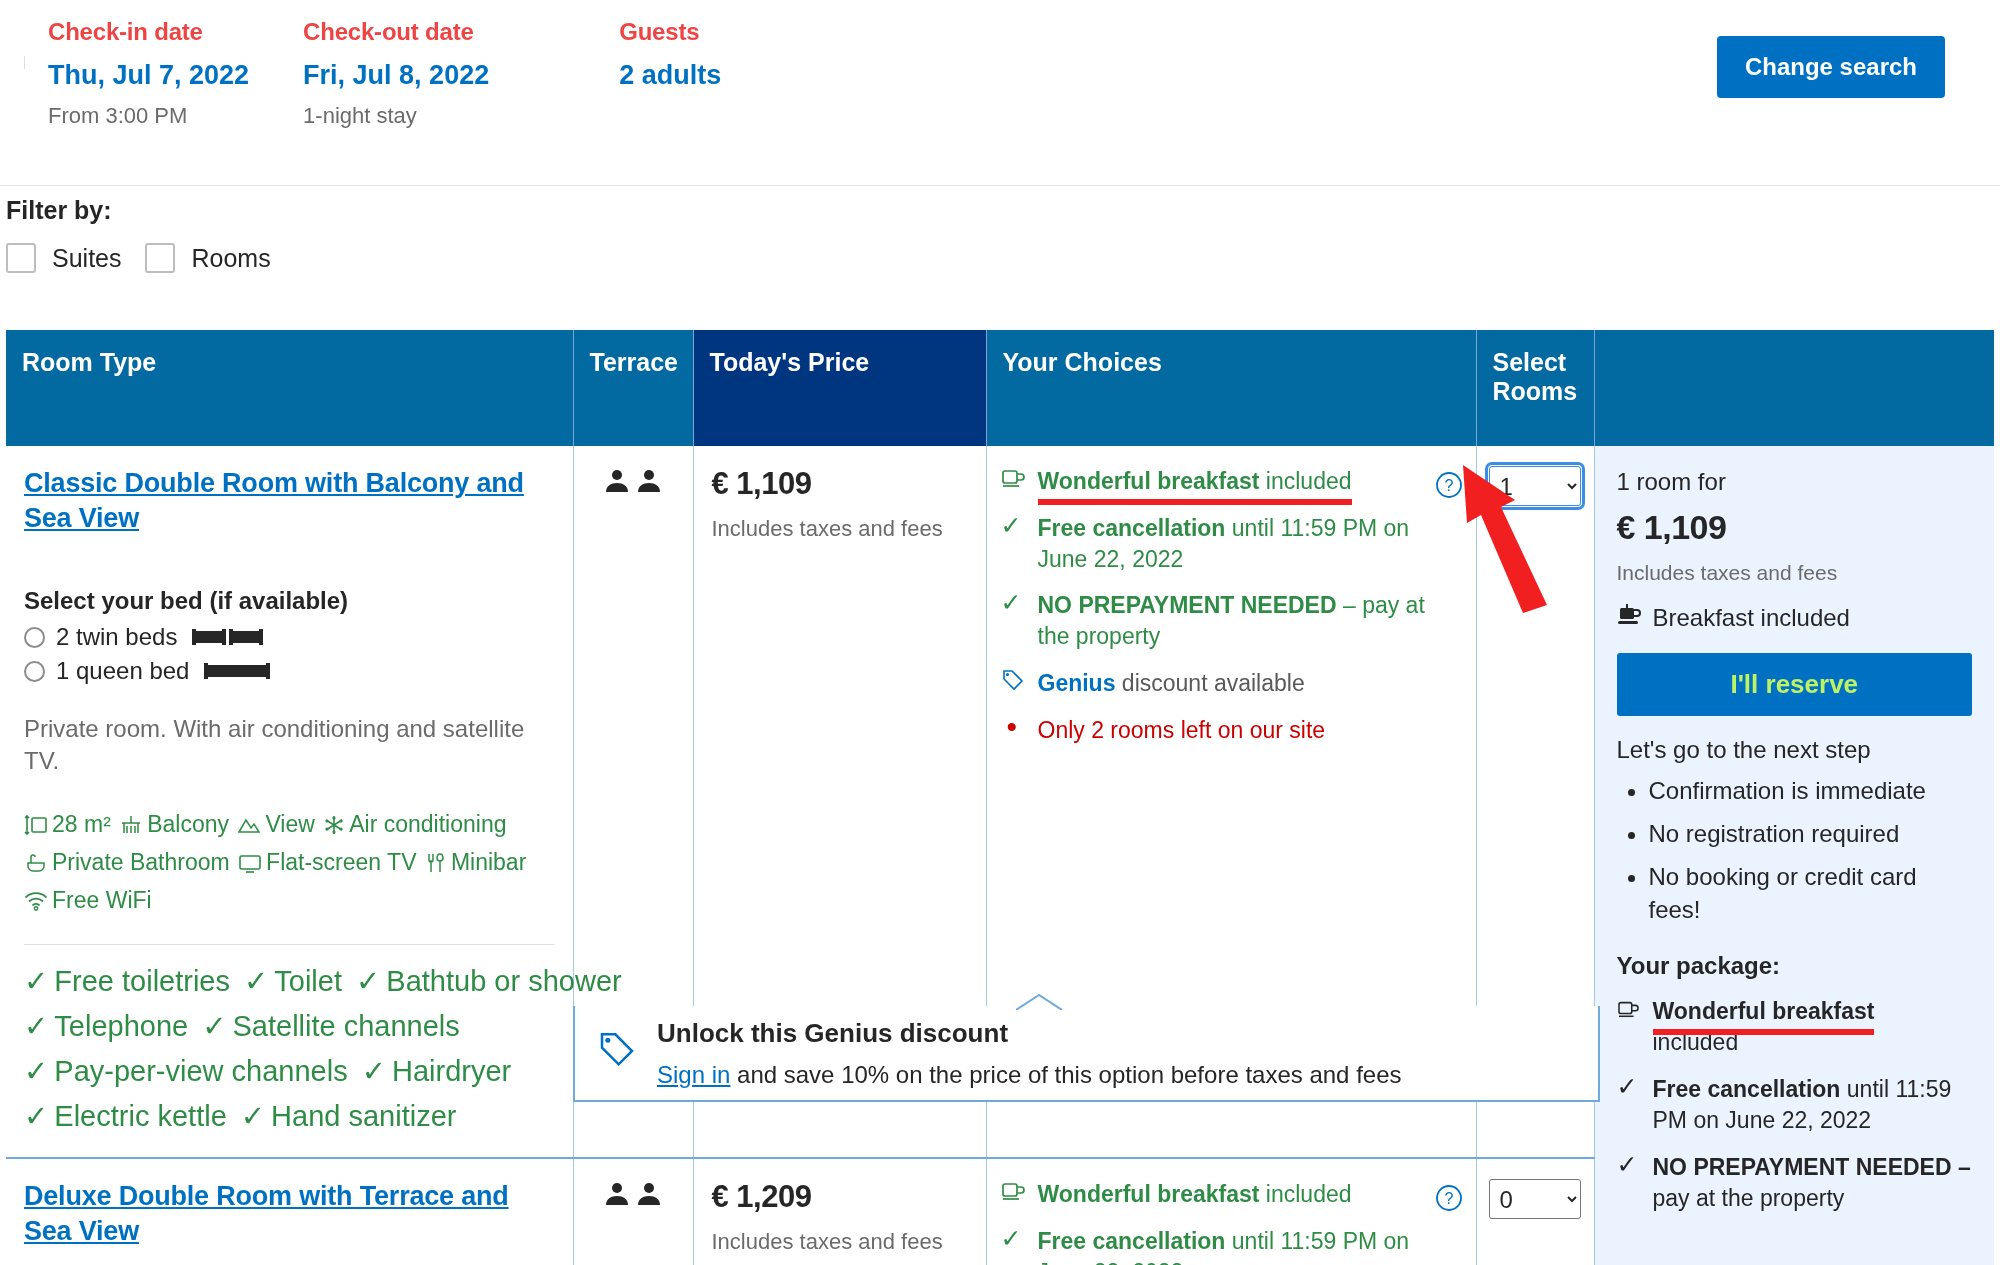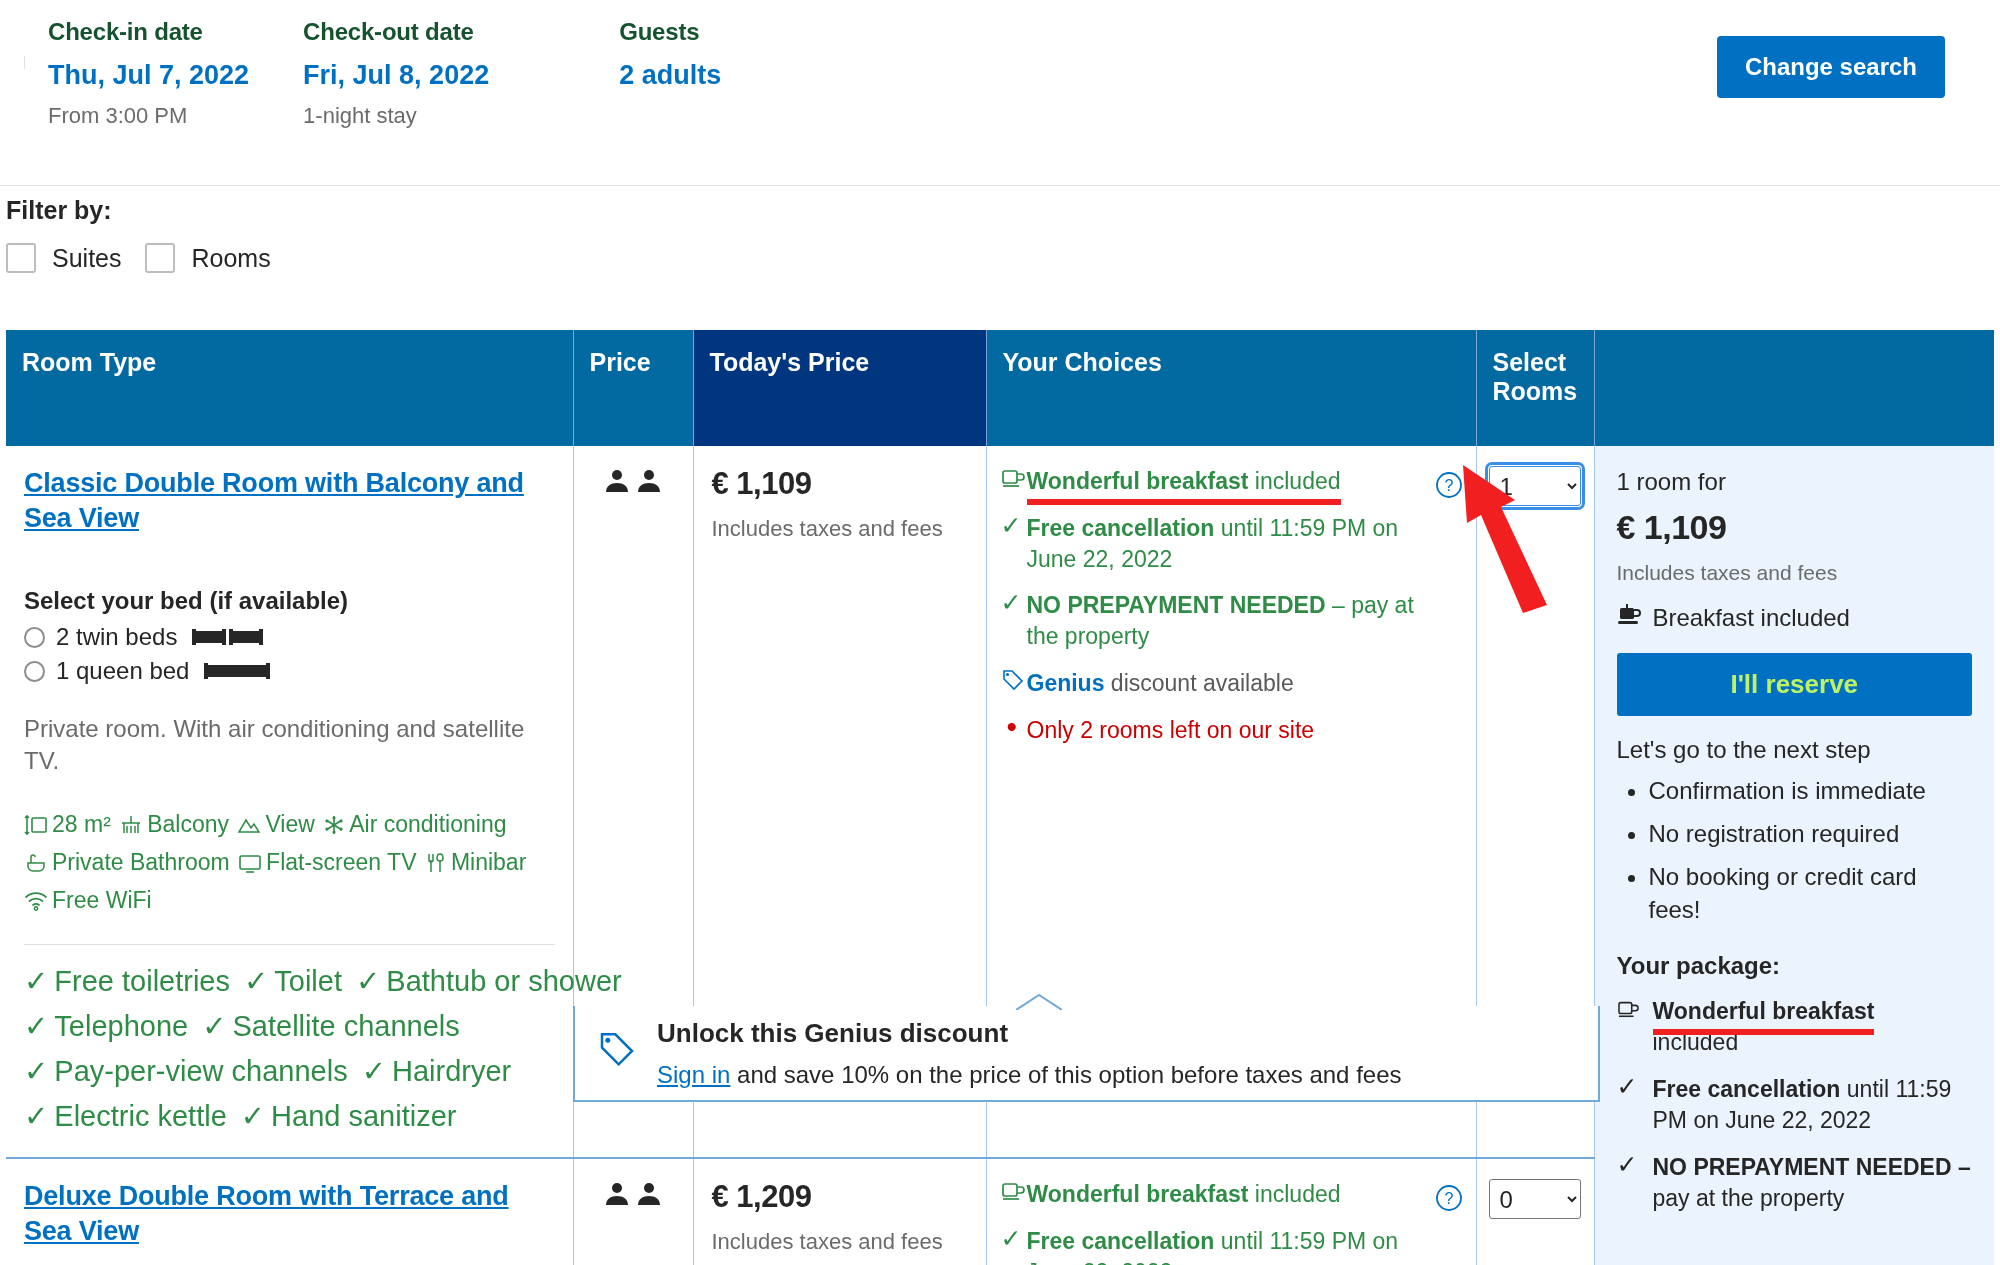--- a/index.html
+++ b/index.html
@@ -15,21 +15,21 @@
   
   .search-bar {
     position: absolute; left: 0; top: 0; width: 2000px; height: 186px;
     background: #fff; border-bottom: 1px solid #e4e4e4;
   }
   .search-bar .inner { display: flex; align-items: flex-start; padding: 18px 0 0 0; height: 100%; }
   .sb-col { padding: 0 30px 0 48px; position: relative; }
   .sb-col.with-divider::after {
     content: ""; position: absolute; left: 24px; top: 38px; bottom: 60px; width: 1px; background: #e0e0e0;
   }
-  .sb-label { font-size: 24px; font-weight: bold; color: #14532d; margin-bottom: 14px; letter-spacing: -0.2px;}
+  .sb-label { font-size: 24px; font-weight: bold; color: #ef4444; margin-bottom: 14px; letter-spacing: -0.2px;}
   .sb-value { font-size: 27px; font-weight: bold; color: #0071c2; margin-bottom: 12px; }
   .sb-sub { font-size: 22px; color: #6b6b6b; }
   .sb-guests { padding-left: 100px; }
   .sb-spacer { flex: 1; }
   .change-search {
     margin: 18px 55px 0 0; background: #0071c2; color: #fff; border: none;
     font-family: inherit; font-size: 24px; font-weight: bold;
     padding: 17px 28px; border-radius: 4px; cursor: pointer; white-space: nowrap;
   }
 
@@ -96,21 +96,21 @@
   
   .sleeps-cell { padding: 22px 0 0 0; text-align: center; }
   .person-pair { display: inline-flex; gap: 6px; }
 
   
   .price-main { font-size: 31px; font-weight: bold; color: #262626; letter-spacing: -0.5px; }
   .price-sub { font-size: 22px; color: #6b6b6b; margin-top: 14px; }
 
   
   .choices { position: relative; padding: 20px 48px 18px 14px; }
-  .choice { display: flex; font-size: 23px; line-height: 1.34; margin-bottom: 16px; justify-content: space-between; }
+  .choice { display: flex; gap: 11px; font-size: 23px; line-height: 1.34; margin-bottom: 16px; justify-content: space-between; }
   .choice .marker { flex: none; width: 26px; text-align: left; }
   .choice .txt { flex: 1; }
   .green { color: #2f8c46; }
   .green-b { color: #2f8c46; font-weight: bold; }
   .grey-t { color: #595959; }
   .genius-b { color: #0071c2; font-weight: bold; }
   .red-t { color: #cc0000; }
   .redline { position: relative; display: inline-block; }
   .redline::after {
     content: ""; position: absolute; left: 0; right: 0; bottom: -8px; height: 6px; background: #f11f1f;
@@ -210,21 +210,21 @@
       <col class="col-roomtype">
         <col class="col-sleeps">
         <col class="col-price">
       <col class="col-choices">
         <col class="col-select">
         <col class="col-panel">
     </colgroup>
     <thead>
       <tr>
         <th>Room Type</th>
-        <th>Price</th>
+        <th>Terrace</th>
         <th class="price-col">Today's Price</th>
         <th>Your Choices</th>
         <th>Select Rooms</th>
         <th class="empty-col"></th>
       </tr>
     </thead>
     <tbody>
 
       <tr>
 

